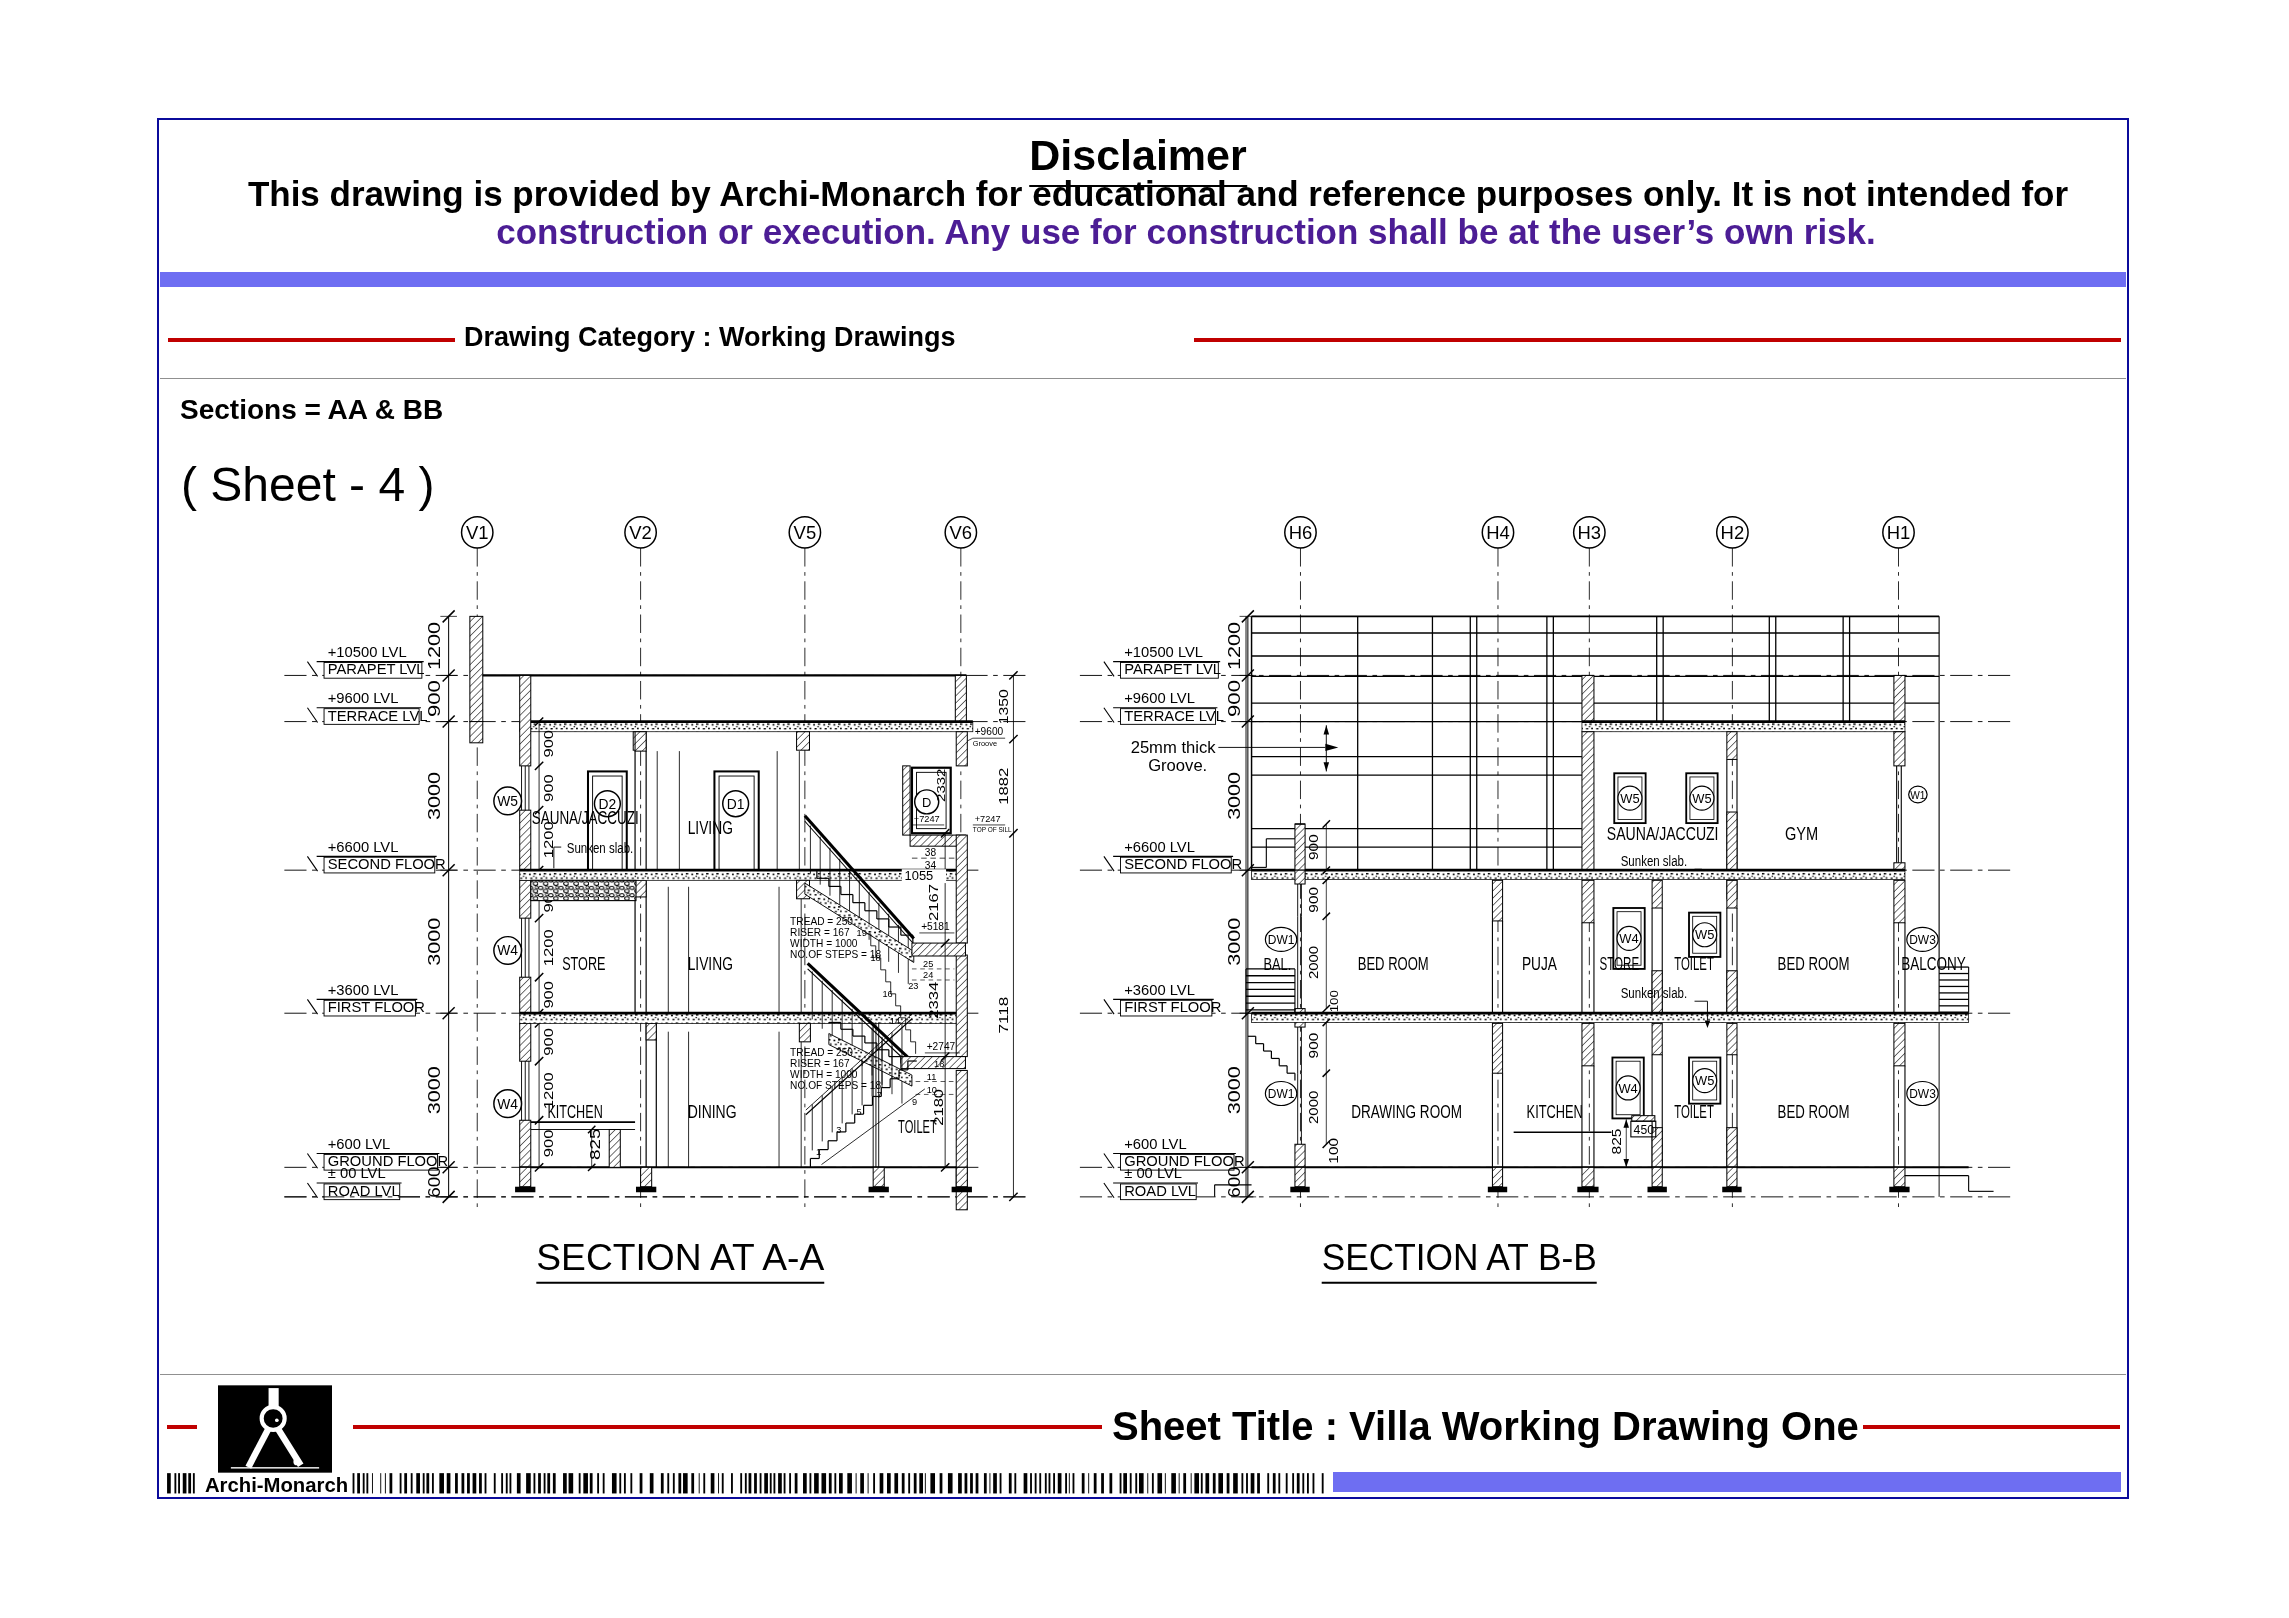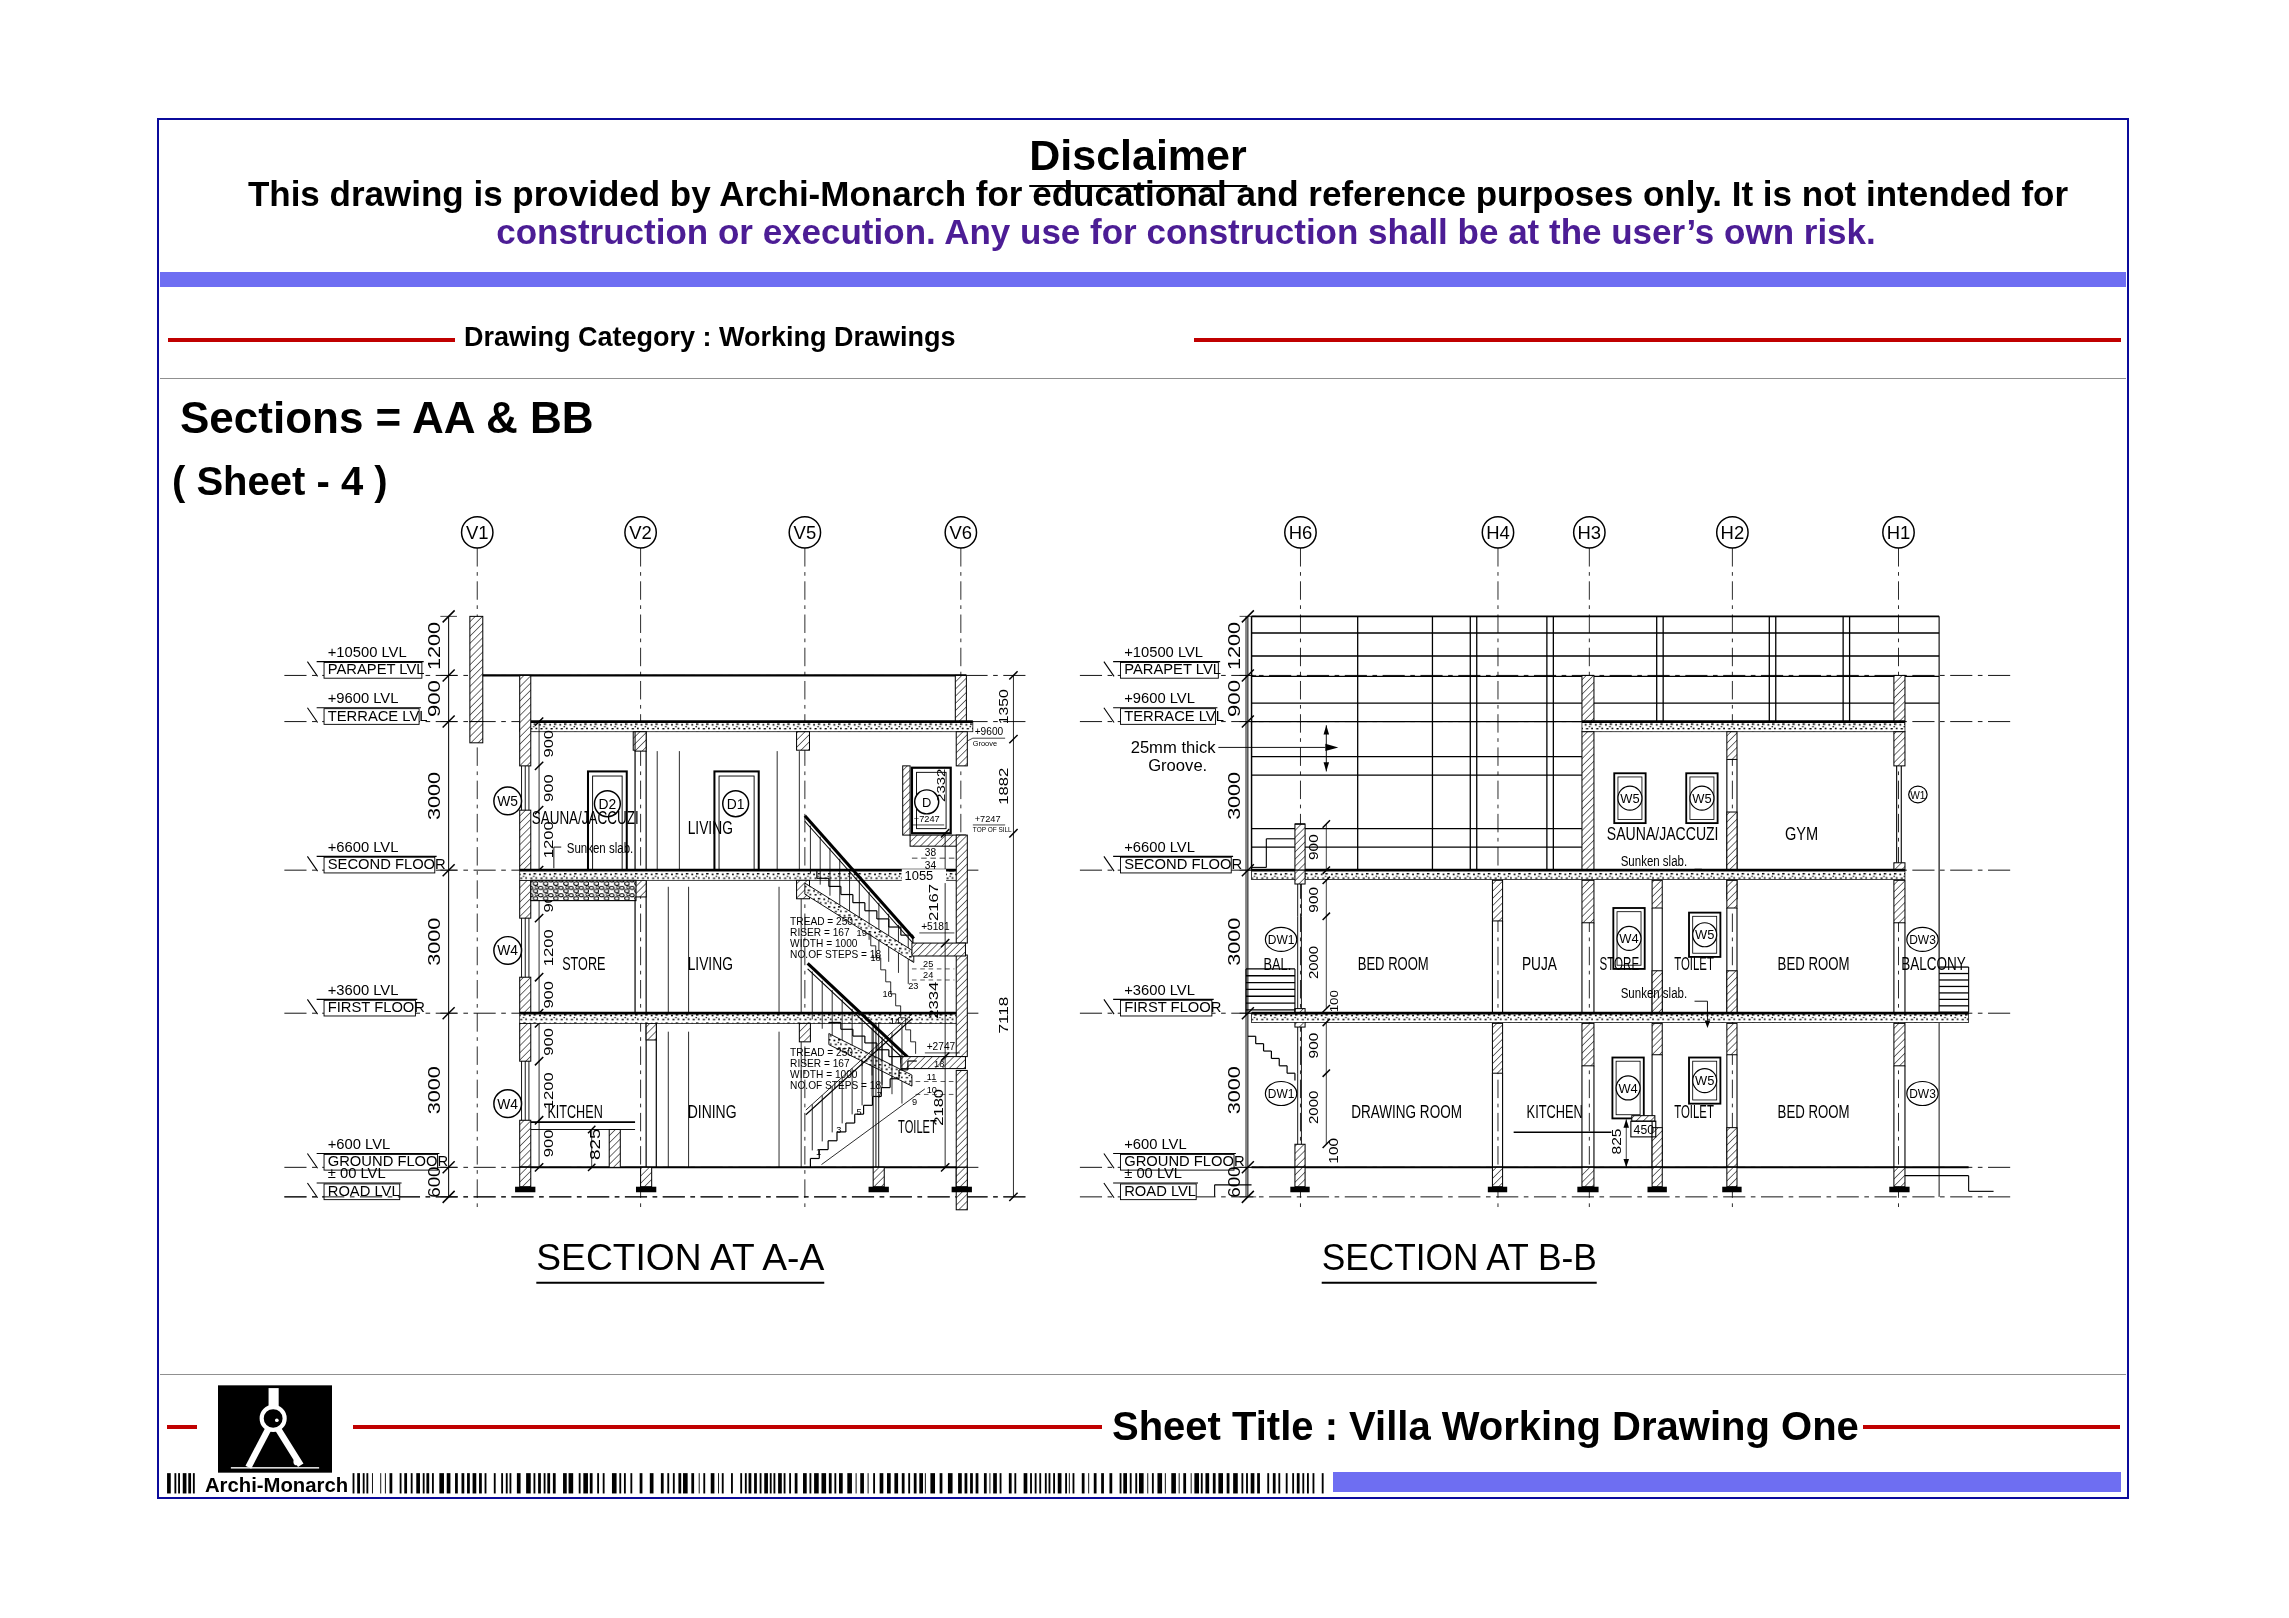--- a/index.html
+++ b/index.html
@@ -20,23 +20,23 @@
 <div class="abs" style="left:160px;top:272px;width:1966px;height:14.8px;background:#6e6ef2;"></div>
 
 <div class="abs" style="left:168px;top:338px;width:287px;height:3.7px;background:#c00000;"></div>
 
 <div class="abs" style="left:464px;top:324px;font-weight:bold;font-size:27px;line-height:1;color:#000;white-space:nowrap;">Drawing Category : Working Drawings</div>
 
 <div class="abs" style="left:1194px;top:338px;width:927px;height:3.7px;background:#c00000;"></div>
 
 <div class="abs" style="left:160px;top:378px;width:1966px;height:0.9px;background:#909090;"></div>
 
-<div class="abs" style="left:180px;top:396px;font-weight:bold;font-size:44px;line-height:1;color:#000;">Sections = AA &amp; BB</div>
-
-<div class="abs" style="left:172px;top:461px;font-weight:bold;font-size:40px;line-height:1;color:#000;">( Sheet - 4 )</div>
+<div class="abs" style="left:180px;top:396px;font-weight:bold;font-size:28px;line-height:1;color:#000;">Sections = AA &amp; BB</div>
+
+<div class="abs" style="left:181px;top:461px;font-weight:normal;font-size:48px;line-height:1;color:#000;">( Sheet - 4 )</div>
 
 <svg class="abs" style="left:157px;top:498px;" width="1975" height="868" viewBox="170 540 2140 940">
 <defs>
 <pattern id="hatch" width="5.5" height="5.5" patternUnits="userSpaceOnUse" patternTransform="rotate(45)">
   <rect width="5.5" height="5.5" fill="#fff"></rect>
   <line x1="0" y1="0" x2="0" y2="5.5" stroke="#000" stroke-width="1.2"></line>
 </pattern>
 <pattern id="speck" width="11" height="9" patternUnits="userSpaceOnUse">
   <rect width="11" height="9" fill="#fff"></rect>
   <circle cx="2" cy="2.5" r="1.1" fill="#000"></circle>

